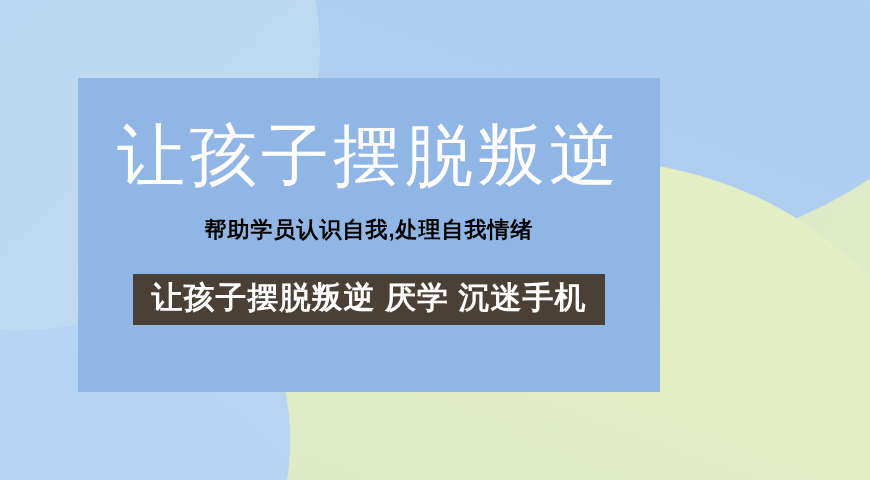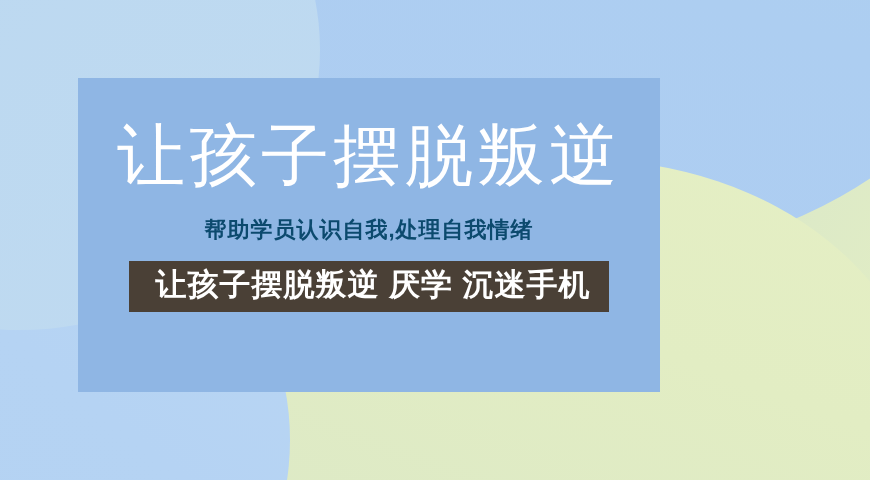--- a/index.html
+++ b/index.html
@@ -85,35 +85,35 @@
     color: #ffffff;
     font-size: 68px;
     line-height: 1.05;
     letter-spacing: 4px;
     font-weight: 500;
     white-space: nowrap;
     text-align: center;
   }
   .subtitle {
     margin-top: 24px;
-    color: #0c4a6e;
+    color: #000000;
     font-size: 22px;
     letter-spacing: 1px;
     font-weight: 700;
     white-space: nowrap;
     text-align: center;
   }
   .banner {
-    margin-top: 16px;
+    margin-top: 29px;
     background: #4a4036;
     color: #ffffff;
     font-size: 31px;
     font-weight: 700;
     letter-spacing: 1px;
-    padding: 6px 18px 8px 26px;
+    padding: 6px 18px 8px 18px;
     white-space: nowrap;
     text-align: center;
     line-height: 1.18;
   }
 </style>
 </head>
 <body>
 
 <div id="poster">
 

